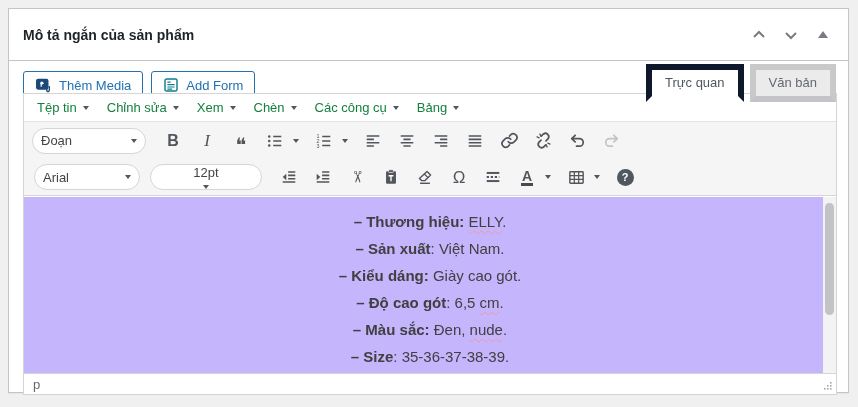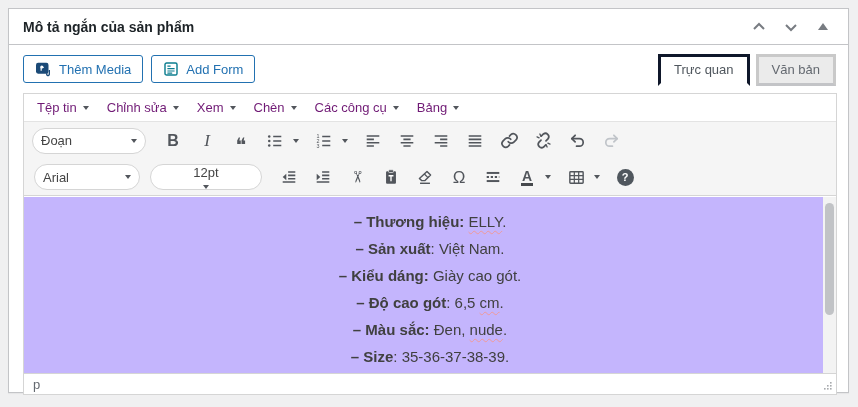--- a/index.html
+++ b/index.html
@@ -11,21 +11,21 @@
     overflow:hidden;
   }
   .postbox {
     position:absolute; left:8px; top:8px; width:841px; height:385px;
     background:#fff; border:1px solid #c3c4c7;
     box-shadow:0 1px 1px rgba(0,0,0,.04);
   }
   
   .pb-header {
     display:flex; align-items:center; justify-content:space-between;
-    height:36px; padding:0 12px 0 14px;
+    height:52px; padding:0 12px 0 14px;
     border-bottom:1px solid #c3c4c7; cursor:pointer;
   }
   .pb-title { font-size:14px; font-weight:bold; color:#1d2327; }
   .pb-controls { display:flex; align-items:center; gap:6px; }
   .pb-btn { width:26px; height:26px; display:flex; align-items:center; justify-content:center; cursor:pointer; }
   .tri-up { width:0; height:0; border-left:5px solid transparent; border-right:5px solid transparent; border-bottom:7px solid #787c82; }
   
   .editor-tools {
     display:flex; justify-content:space-between; align-items:flex-start;
     padding:10px 12px 0 14px; height:40px;
@@ -33,36 +33,36 @@
   .media-buttons { display:flex; gap:8px; }
   .wp-button {
     display:inline-flex; align-items:center; gap:7px;
     height:28px; padding:0 11px;
     background:#fff; border:1px solid #2271b1; border-radius:3px;
     color:#2271b1; font-size:13px; cursor:pointer;
   }
   .tabs { display:flex; align-self:flex-end; position:relative; top:1px; z-index:3; }
   .tab {
     font-size:13px; padding:5px 13px 6px; cursor:pointer;
-    border:3px solid #0f172a; margin-left:6px;
+    border:6px solid #0f172a; margin-left:6px;
   }
   .tab.active { background:#fff; border-bottom-color:#fff; color:#50575e; }
   .tab.inactive { background:#ebebeb; border-color:#c9c9c9; border-bottom-color:#c3c4c7; color:#646970; }
   
   .editor-container {
     position:absolute; left:14px; right:11px; top:84px; height:302px;
     border:1px solid #d5d5d5; background:#fff; z-index:2;
   }
   .mce-menubar {
     height:28px; background:#fff; border-bottom:1px solid #e3e3e3;
     display:flex; align-items:center; padding:0 4px;
   }
   .menu-item {
     display:flex; align-items:center; gap:6px;
-    font-size:13px; color:#701a75; padding:4px 9px; cursor:pointer;
+    font-size:13px; color:#15803d; padding:4px 9px; cursor:pointer;
   }
   .caret { width:0; height:0; border-left:3.5px solid transparent; border-right:3.5px solid transparent; border-top:4px solid #52565c; }
   .mce-toolbar {
     height:37px; background:#f5f5f5;
     display:flex; align-items:center; padding:0 8px;
   }
   .mce-toolbar.row2 { border-bottom:1px solid #d5d5d5; }
   .mce-select {
     display:flex; align-items:center; justify-content:space-between;
     height:26px; background:#fff; border:1px solid #d5d5d5; border-radius:13px;

